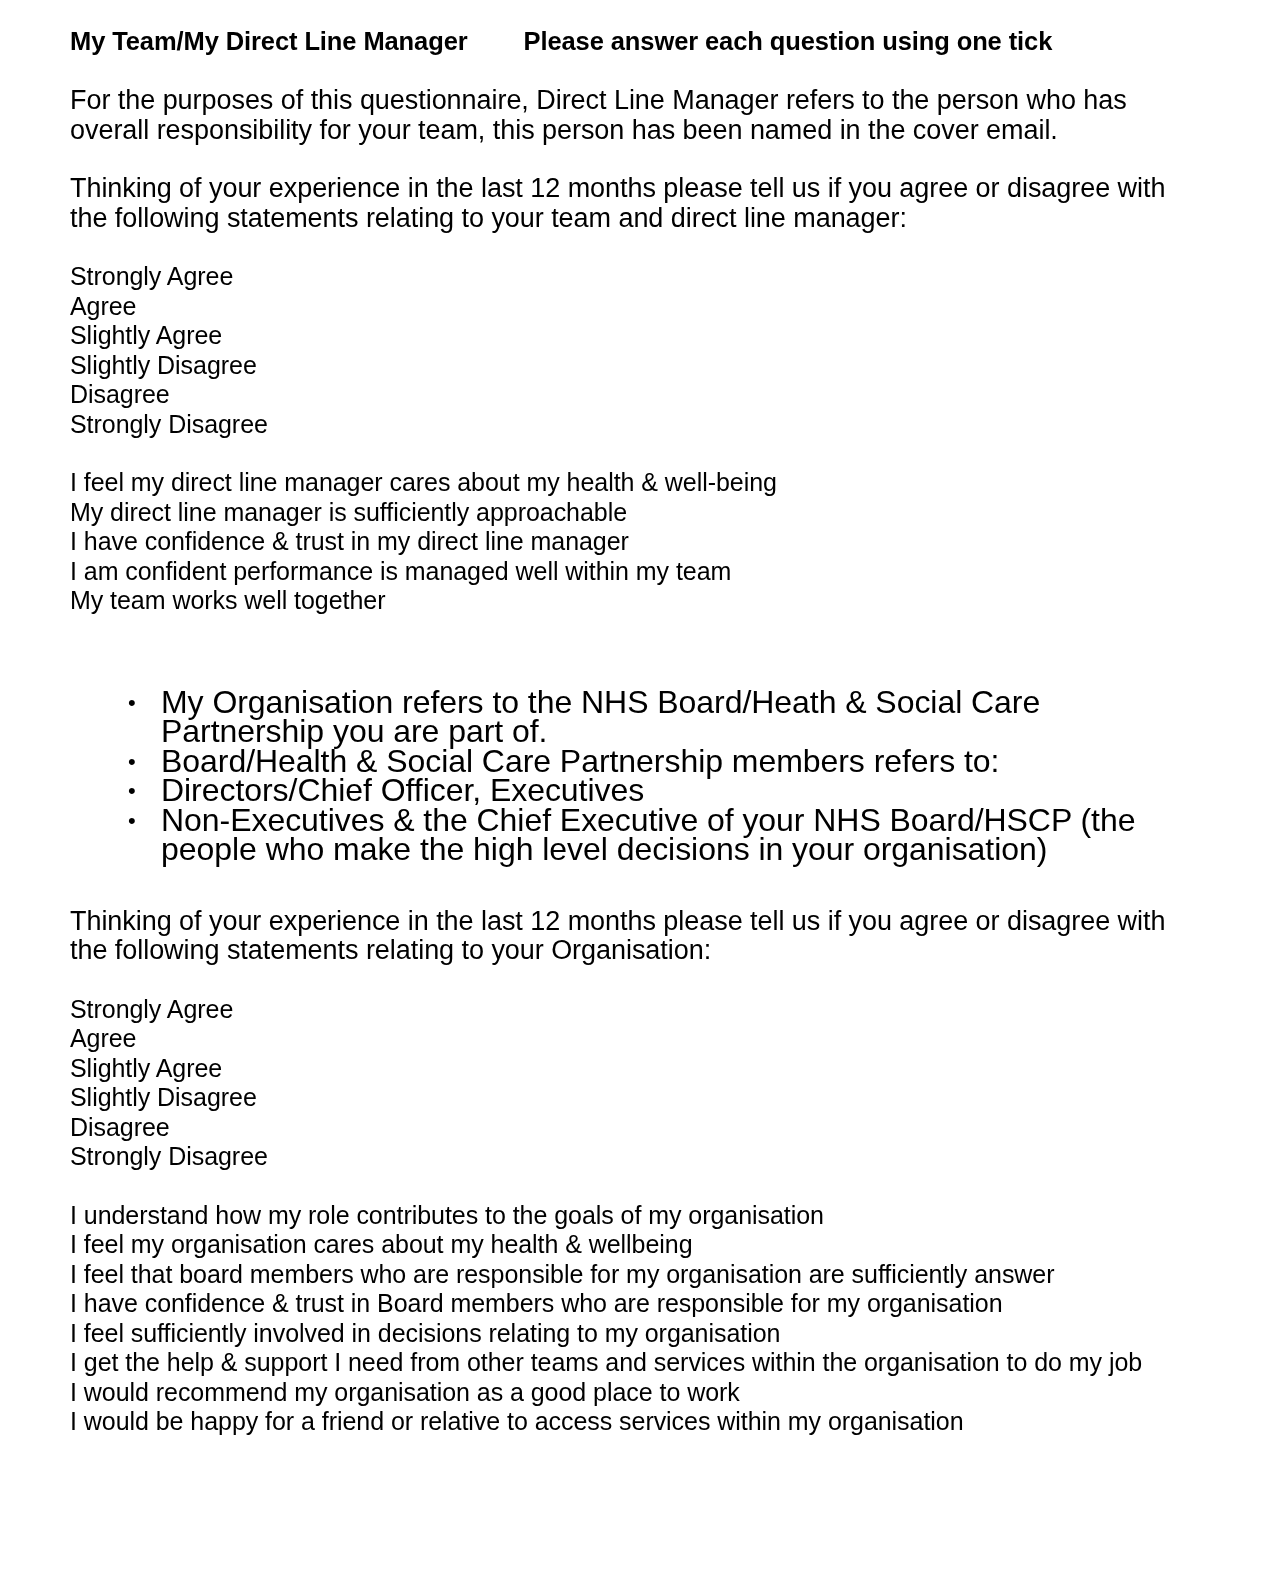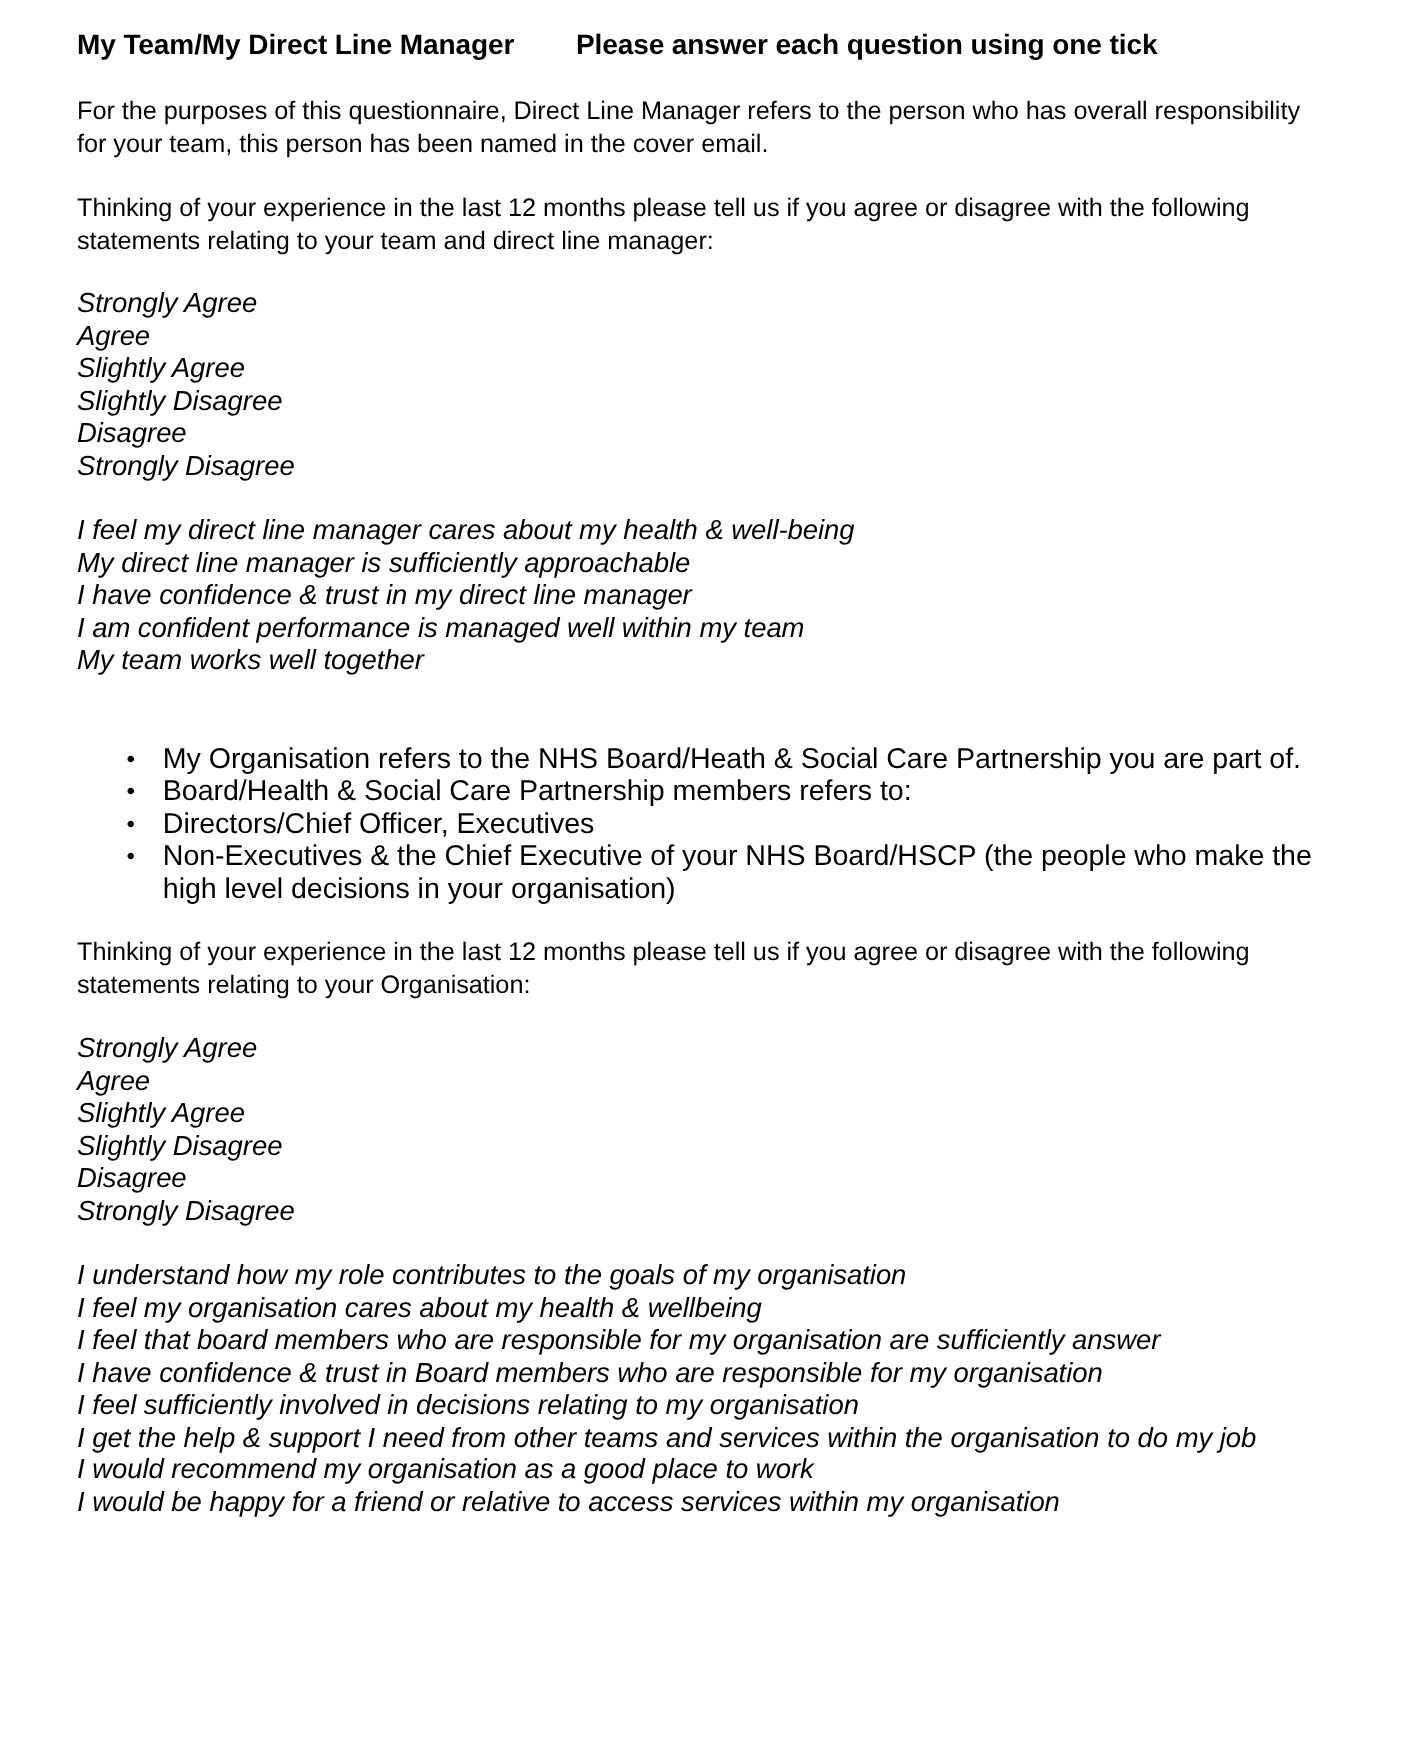--- a/index.html
+++ b/index.html
@@ -35,43 +35,42 @@
     display: inline-block;
     width: 56px;
   }
   .section-heading .tab-gap-sm {
     display: inline-block;
     width: 32px;
   }
 
   
   .para {
-    font-size: 23px;
+    font-size: 27px;
     line-height: 29.5px;
     letter-spacing: -0.05px;
     max-width: 1120px;
   }
 
   
   .line-list {
     font-size: 25px;
     line-height: 29.5px;
     letter-spacing: -0.05px;
   }
   .line-list .line {
     white-space: nowrap;
-    font-style: italic;
   }
 
   
   .bullet-list {
     list-style: none;
-    margin: 0;
+    margin: 13px;
     padding: 0;
-    font-size: 26px;
+    font-size: 32px;
     line-height: 29.5px;
     letter-spacing: -0.05px;
   }
   .bullet-list > li {
     position: relative;
     padding-left: 78px;
     margin: 0;
     max-width: 1124px;
   }
   .bullet-list > li::before {

